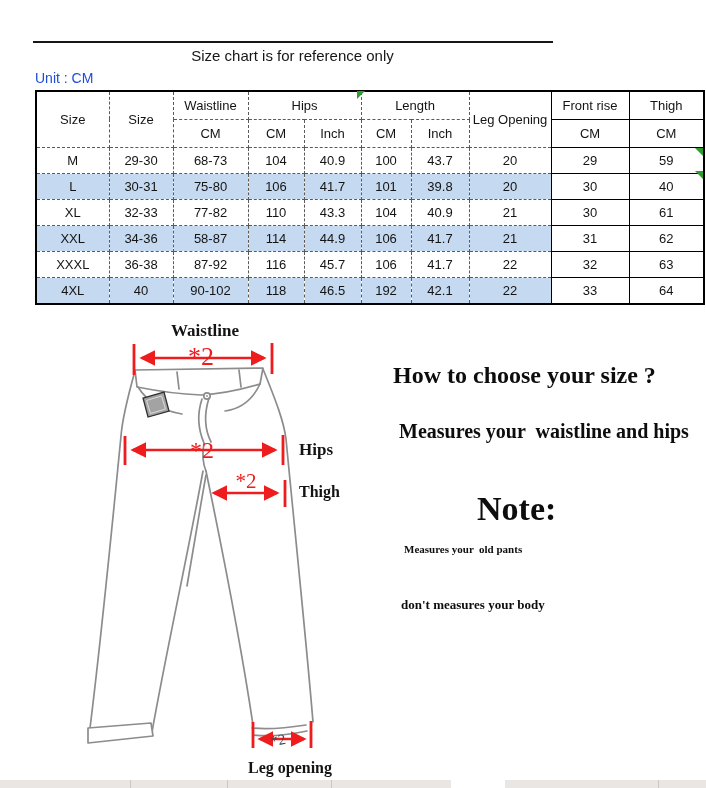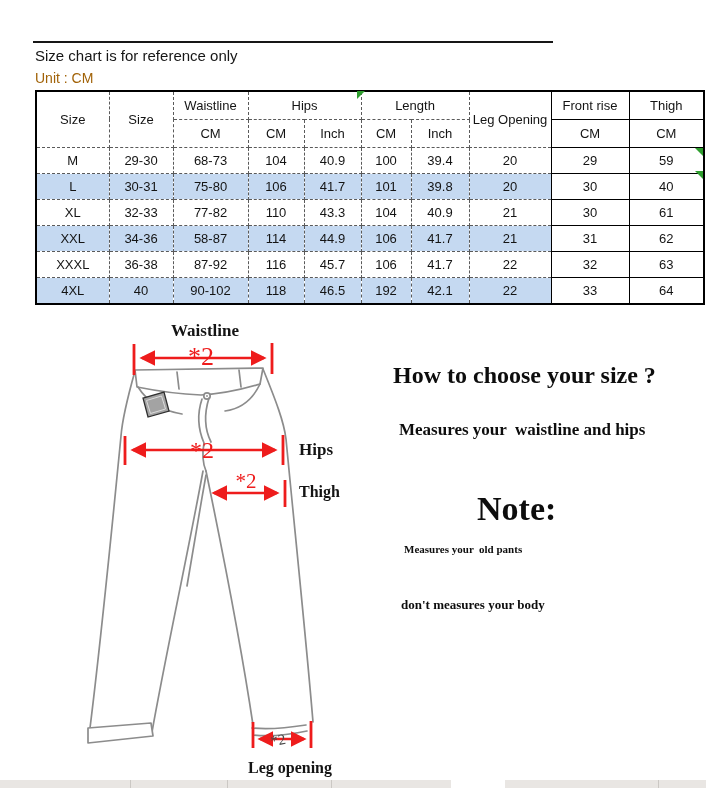--- a/index.html
+++ b/index.html
@@ -5,23 +5,23 @@
   html,body{margin:0;padding:0;background:#fff;}
   .page{position:relative;width:706px;height:788px;background:#fff;overflow:hidden;
         font-family:"Liberation Sans",sans-serif;color:#111;}
 
   
   .title-block{position:absolute;left:35px;top:8px;width:515px;text-align:center;}
   .page-title{display:inline-block;margin:0;font-size:24px;font-weight:bold;
               letter-spacing:-.5px;transform:scaleX(.82);transform-origin:center;
               white-space:pre;color:#000;}
   .title-rule{position:absolute;left:33px;top:41px;width:520px;height:2px;background:#161616;}
-  .subtitle{position:absolute;left:35px;top:47px;width:515px;
+  .subtitle{position:absolute;left:35px;top:47px;width:515px;text-align:center;
             font-size:15px;color:#161616;}
-  .unit-label{position:absolute;left:35px;top:70px;font-size:14px;color:#a16207;}
+  .unit-label{position:absolute;left:35px;top:70px;font-size:14px;color:#1d4ed8;}
 
   
   table.size-table{position:absolute;left:35px;top:90px;width:668px;border-collapse:collapse;
         table-layout:fixed;border:2px solid #000;text-align:center;font-size:13px;color:#141414;}
   .size-table th,.size-table td{border:1px dashed #5a5a5a;padding:0;height:25px;
         font-weight:normal;overflow:hidden;}
   .size-table thead tr{height:28px;}
   .size-table th.solid,.size-table td.solid{border-style:solid;border-color:#000;}
   .size-table tr.hl td:not(.solid){background:#c5d9f1;}
 
@@ -36,21 +36,21 @@
   .pants-svg{position:absolute;left:25px;top:318px;width:350px;height:462px;}
   .diagram-label{position:absolute;font-family:"Liberation Serif",serif;font-weight:bold;color:#141414;}
   #lbl-waistline{left:150px;top:321px;width:110px;text-align:center;font-size:17px;}
   #lbl-hips{left:299px;top:440px;font-size:17px;}
   #lbl-thigh{left:299px;top:483px;font-size:16px;}
   #lbl-legopening{left:237px;top:759px;width:106px;text-align:center;font-size:16px;}
 
   
   .instr{position:absolute;font-family:"Liberation Serif",serif;color:#0d0d0d;white-space:pre;}
   #instr-heading{left:393px;top:362px;font-size:24px;font-weight:700;}
-  #instr-measure{left:399px;top:420px;font-size:17px;font-weight:bold;}
+  #instr-measure{left:399px;top:420px;font-size:20px;font-weight:bold;}
   #instr-note{left:477px;top:458px;font-size:34px;font-weight:600;margin-top:32px;}
   #instr-old{left:404px;top:543px;font-size:11px;font-weight:bold;}
   #instr-body{left:401px;top:597px;font-size:13px;font-weight:bold;}
 
   
   .strip{position:absolute;top:780px;height:8px;background:#e9e6e3;}
   .strip-div{position:absolute;top:780px;height:8px;width:1px;background:#cbc8c4;}
 </style>
 </head>
 <body>
@@ -96,21 +96,21 @@
       </tr>
     </thead>
     <tbody id="size-table-body">
         <tr>
           <td>M</td>
           <td>29-30</td>
           <td>68-73</td>
           <td>104</td>
           <td>40.9</td>
           <td>100</td>
-          <td>39.4</td>
+          <td>43.7</td>
           <td>20</td>
           <td class="solid">29</td>
           <td class="solid">59</td>
         </tr>
         <tr class="hl">
           <td>L</td>
           <td>30-31</td>
           <td>75-80</td>
           <td>106</td>
           <td>41.7</td>

